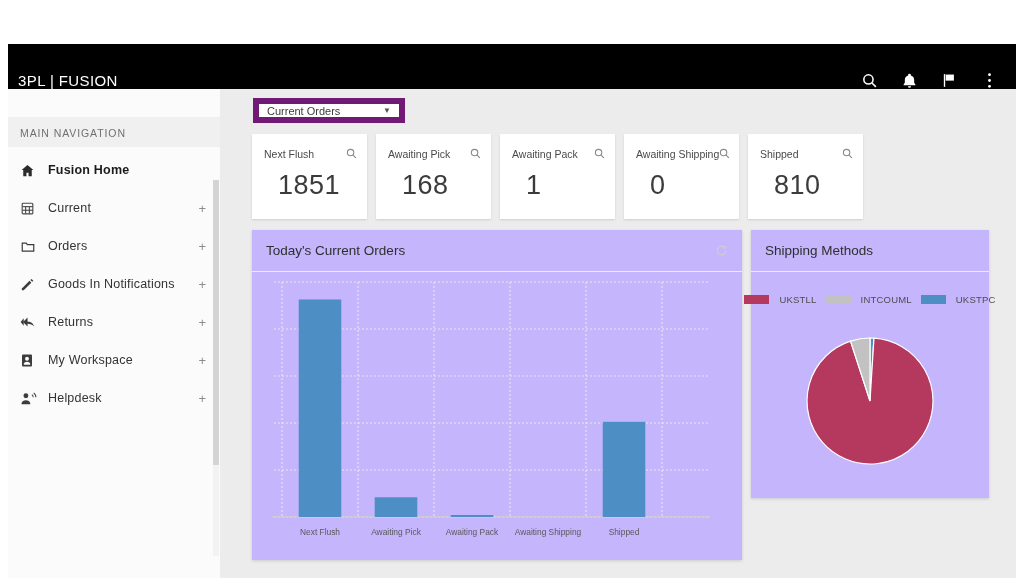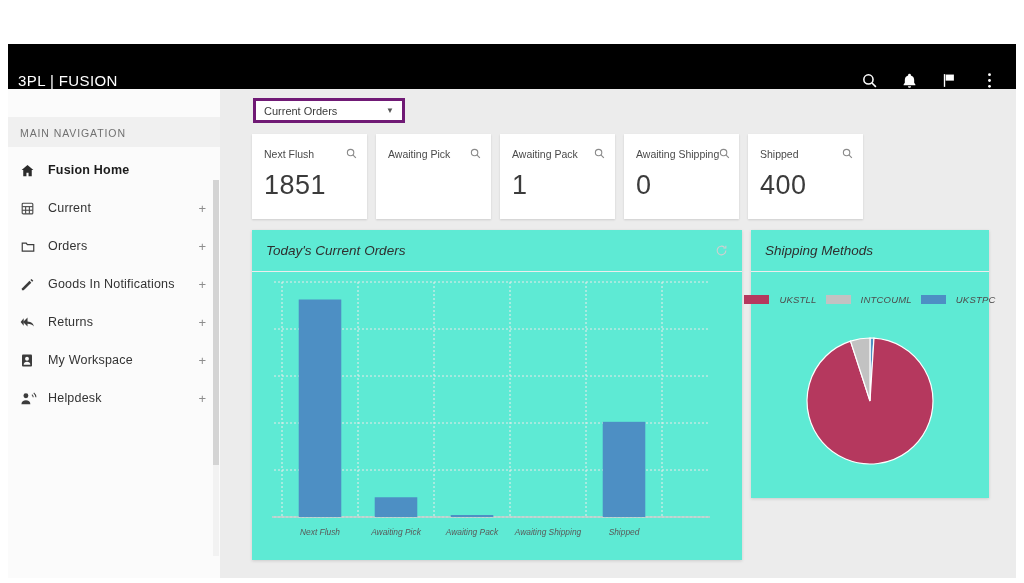--- a/index.html
+++ b/index.html
@@ -193,21 +193,21 @@
     overflow: hidden;
   }
 
   #filter-select {
     position: absolute;
     left: 33px;
     top: 9px;
     width: 152px;
     height: 25px;
     background: #ffffff;
-    border: 3px solid #701a75;
+    border: 6px solid #701a75;
     display: flex;
     align-items: center;
     padding: 0 8px;
     font-size: 11px;
     color: #3b3b3b;
     cursor: pointer;
   }
   #filter-select .sel-caret {
     margin-left: auto;
     font-size: 8px;
@@ -240,34 +240,34 @@
     color: #4a4a4a;
     white-space: nowrap;
   }
   .kpi-search { color: #8a8a8a; flex: 0 0 auto; }
   .kpi-value {
     margin-top: 7px;
     font-size: 27px;
     color: #3b3b3b;
     font-weight: 300;
     letter-spacing: 0.5px;
+    margin-left: 14px;
   }
 
   
   #panels-row {
     position: absolute;
     left: 32px;
     top: 141px;
     display: flex;
     gap: 9px;
   }
   .panel {
-    background: #5eead4;
+    background: #c4b5fd;
     box-shadow: 0 1px 3px rgba(0,0,0,0.14);
-    font-style: italic;
   }
   #orders-panel { width: 490px; height: 330px; }
   #shipping-panel { width: 238px; height: 268px; }
   .panel-head {
     height: 42px;
     display: flex;
     align-items: center;
     padding: 0 14px;
     border-bottom: 1px solid #ededed;
   }
@@ -467,20 +467,21 @@
       <div class="kpi-card">
         <div class="kpi-head">
           <span class="kpi-label">Awaiting Pick</span>
           <span class="kpi-search">
             <svg width="11" height="11" viewBox="0 0 24 24" fill="none" stroke="#8a8a8a" stroke-width="2.4">
               <circle cx="10" cy="10" r="7"></circle>
                 <line x1="15" y1="15" x2="21.5" y2="21.5"></line>
             </svg>
           </span>
         </div>
+        <div class="kpi-value">168</div>
       </div>
 
       <div class="kpi-card">
         <div class="kpi-head">
           <span class="kpi-label">Awaiting Pack</span>
           <span class="kpi-search">
             <svg width="11" height="11" viewBox="0 0 24 24" fill="none" stroke="#8a8a8a" stroke-width="2.4">
               <circle cx="10" cy="10" r="7"></circle>
                 <line x1="15" y1="15" x2="21.5" y2="21.5"></line>
             </svg>
@@ -505,21 +506,21 @@
       <div class="kpi-card">
         <div class="kpi-head">
           <span class="kpi-label">Shipped</span>
           <span class="kpi-search">
             <svg width="11" height="11" viewBox="0 0 24 24" fill="none" stroke="#8a8a8a" stroke-width="2.4">
               <circle cx="10" cy="10" r="7"></circle>
                 <line x1="15" y1="15" x2="21.5" y2="21.5"></line>
             </svg>
           </span>
         </div>
-        <div class="kpi-value">400</div>
+        <div class="kpi-value">810</div>
       </div>
 
     </div>
 
     <div id="panels-row">
 
       <div class="panel" id="orders-panel">
         <div class="panel-head">
           <span class="panel-title">Today's Current Orders</span>
           <span class="panel-refresh">

